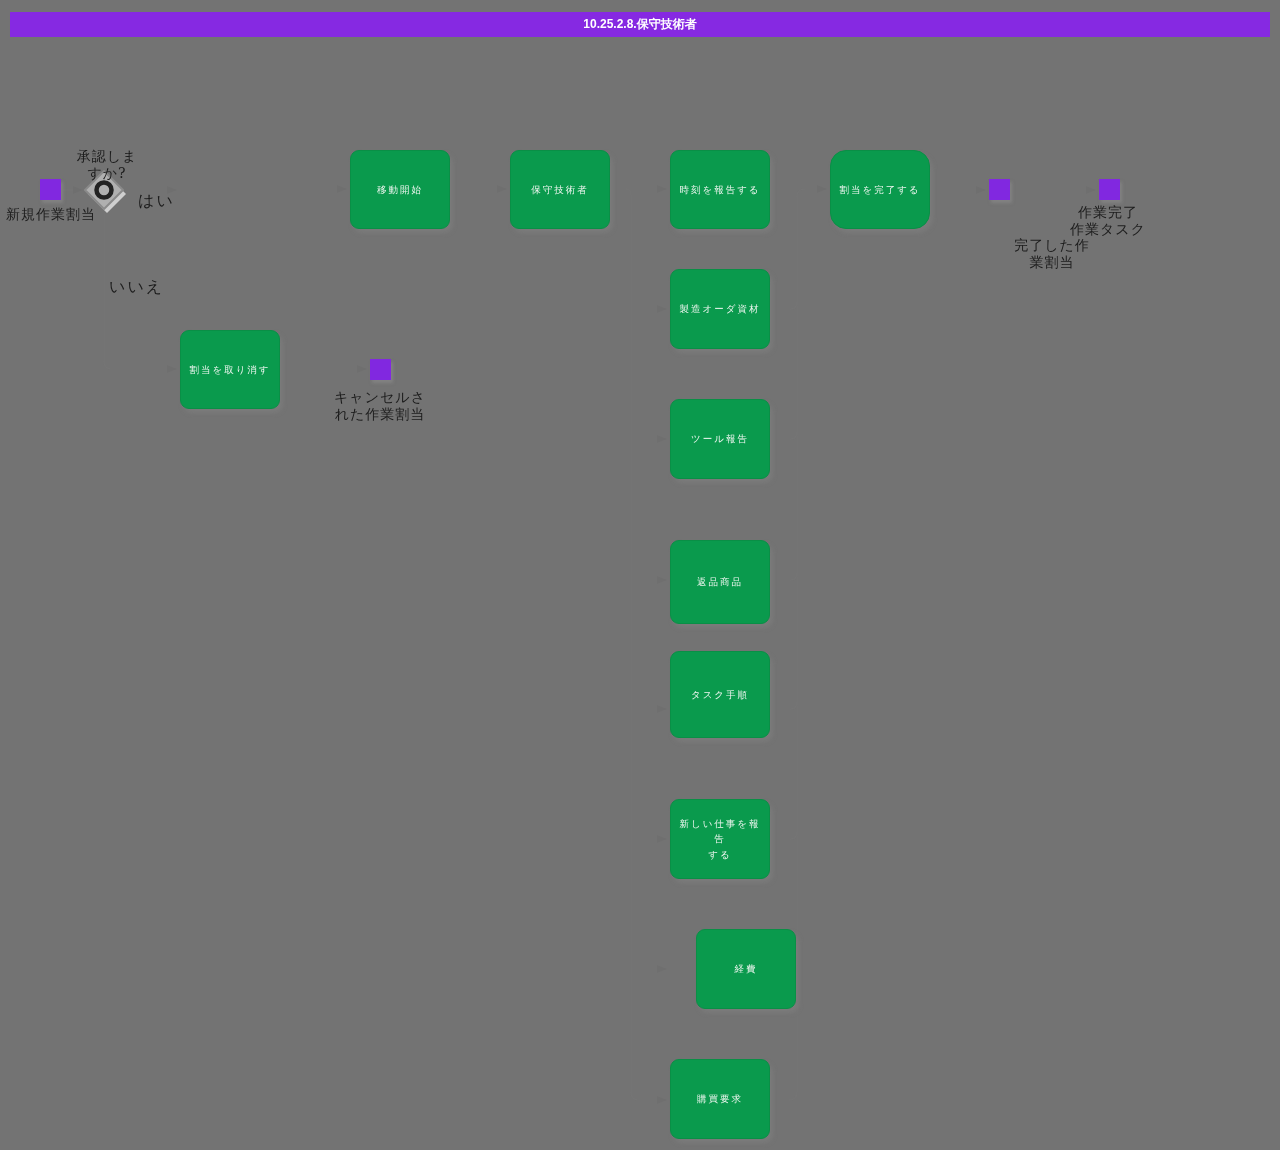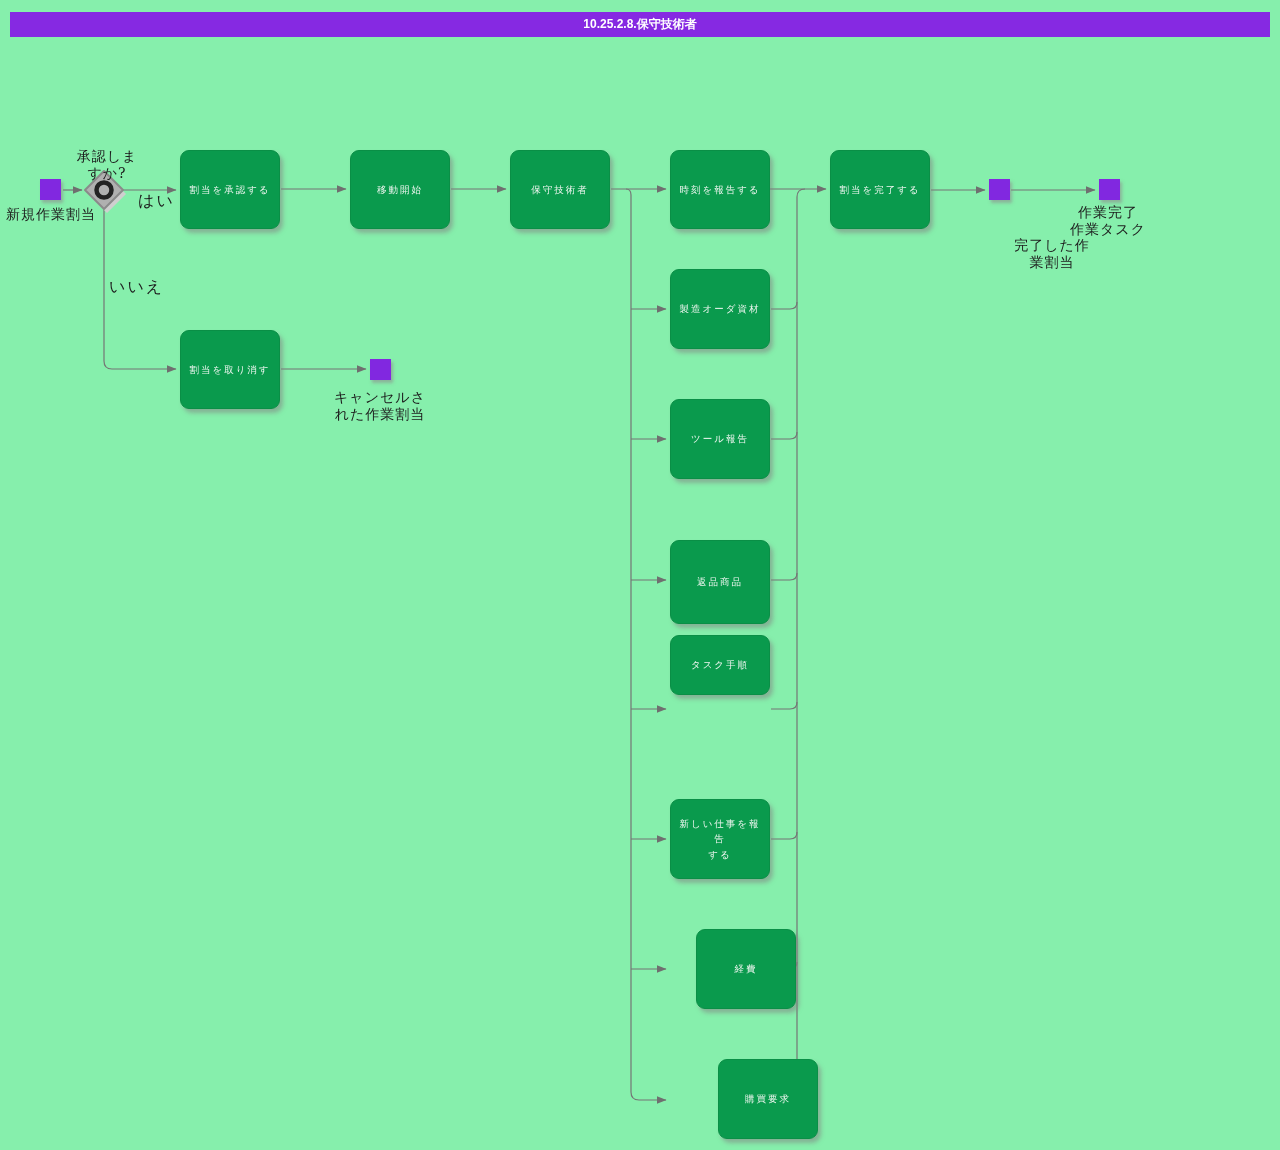--- a/index.html
+++ b/index.html
@@ -1,16 +1,16 @@
 <!DOCTYPE html>
 <html><head>
 <meta charset="utf-8">
 <style>
   html,body{margin:0;padding:0;background:#fff;}
-  .canvas{position:relative;width:1280px;height:1150px;background:#86efac;overflow:hidden;
+  .canvas{position:relative;width:1280px;height:1150px;background:#737373;overflow:hidden;
           font-family:"DejaVu Serif", serif;}
   .titlebar{position:absolute;left:10px;top:12px;width:1260px;height:25px;background:#8629e2;
             display:flex;align-items:center;justify-content:center;}
   .titlebar span{color:#ffffff;font-family:"Liberation Sans", sans-serif;font-weight:bold;font-size:12px;}
   svg.edges{position:absolute;left:0;top:0;width:1280px;height:1150px;}
   .task{position:absolute;width:100px;height:79px;background:#0a9a4d;border:1px solid #0a8f46;
         border-radius:9px;box-shadow:3px 4px 4px rgba(130,130,130,.55);
         display:flex;align-items:center;justify-content:center;text-align:center;
         color:#eef7f0;font-size:9.5px;letter-spacing:2px;line-height:1.6;
         white-space:pre-line;padding:0 6px;box-sizing:border-box;}
@@ -79,29 +79,28 @@
 業割当</div>
   <div class="lbl" style="left:1108px;top:204px;">作業完了
 作業タスク</div>
   <div class="lbl" style="left:380px;top:389px;">キャンセルさ
 れた作業割当</div>
   <div class="lbl" style="left:107px;top:148px;">承認しま
 すか?</div>
   <div class="tag" style="left:138px;top:191px;">はい</div>
   <div class="tag" style="left:109px;top:277px;">いいえ</div>
 
-  <div class="task" style="left:180px;top:150px;">割当を承認する</div>
   <div class="task" style="left:350px;top:150px;">移動開始</div>
   <div class="task" style="left:510px;top:150px;">保守技術者</div>
   <div class="task" style="left:670px;top:150px;">時刻を報告する</div>
-  <div class="task" style="left:830px;top:150px;">割当を完了する</div>
+  <div class="task" style="left:830px;top:150px;border-radius:16px;">割当を完了する</div>
   <div class="task" style="left:180px;top:330px;">割当を取り消す</div>
 
   <div class="task" style="left:670px;top:269px;height:80px;">製造オーダ資材</div>
   <div class="task" style="left:670px;top:399px;height:80px;">ツール報告</div>
   <div class="task" style="left:670px;top:540px;height:84px;">返品商品</div>
-  <div class="task" style="left:670px;top:635px;height:60px;text-align:center;">タスク手順</div>
+  <div class="task" style="left:670px;top:651px;height:87px;text-align:center;">タスク手順</div>
   <div class="task" style="left:670px;top:799px;height:80px;">新しい仕事を報告
 する</div>
   <div class="task" style="left:670px;top:929px;height:80px;margin-left:26px;">経費</div>
-  <div class="task" style="left:670px;top:1059px;height:80px;margin-left:48px;">購買要求</div>
+  <div class="task" style="left:670px;top:1059px;height:80px;">購買要求</div>
 
 </div>
 
 </body></html>

